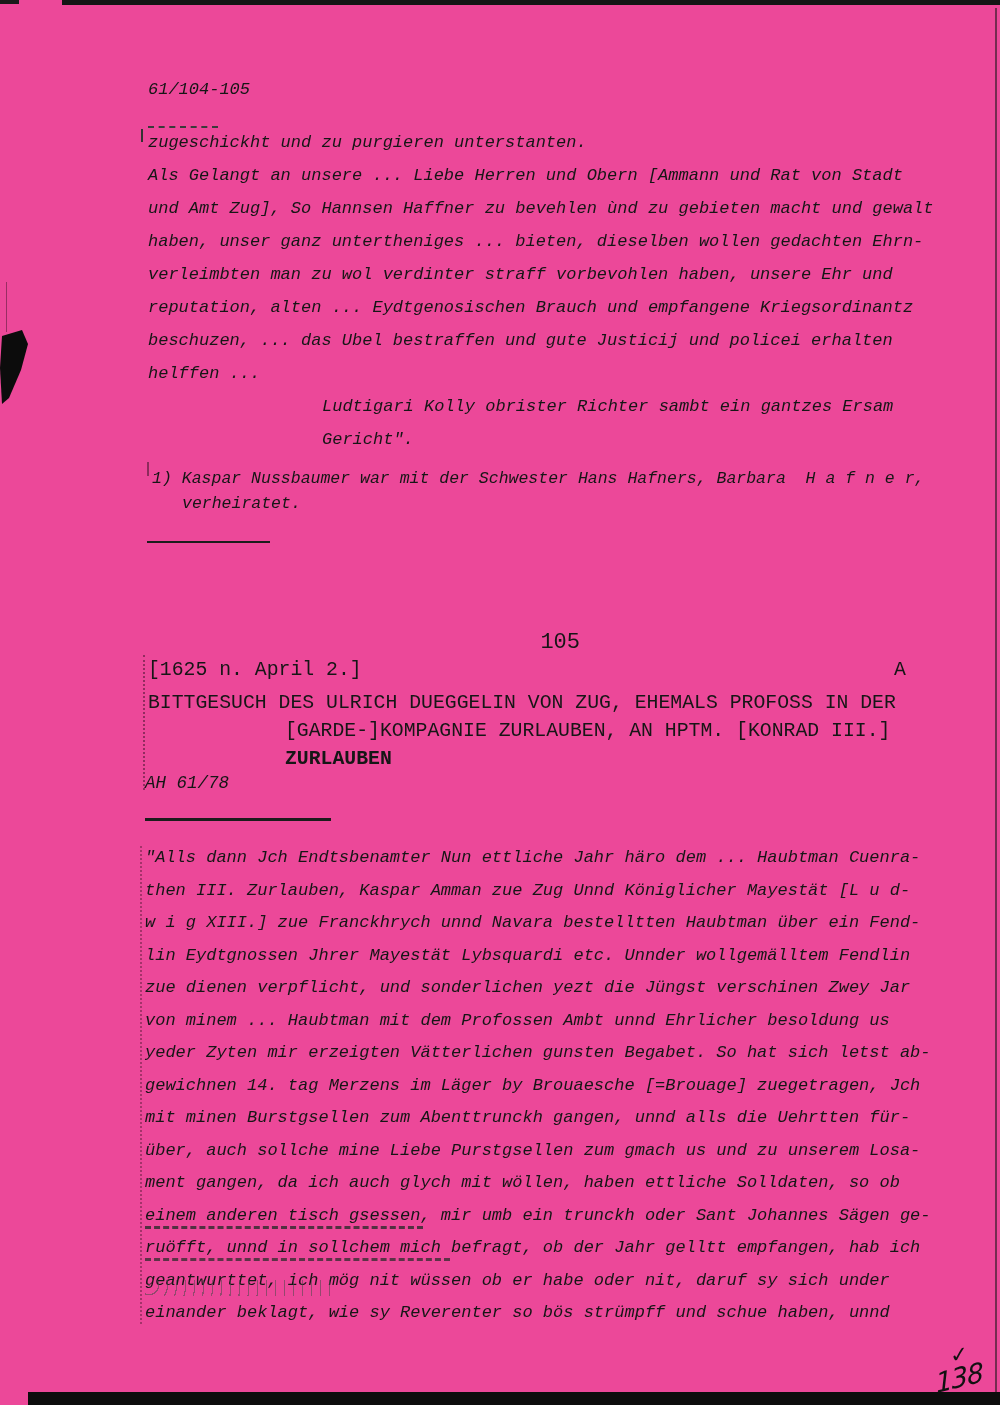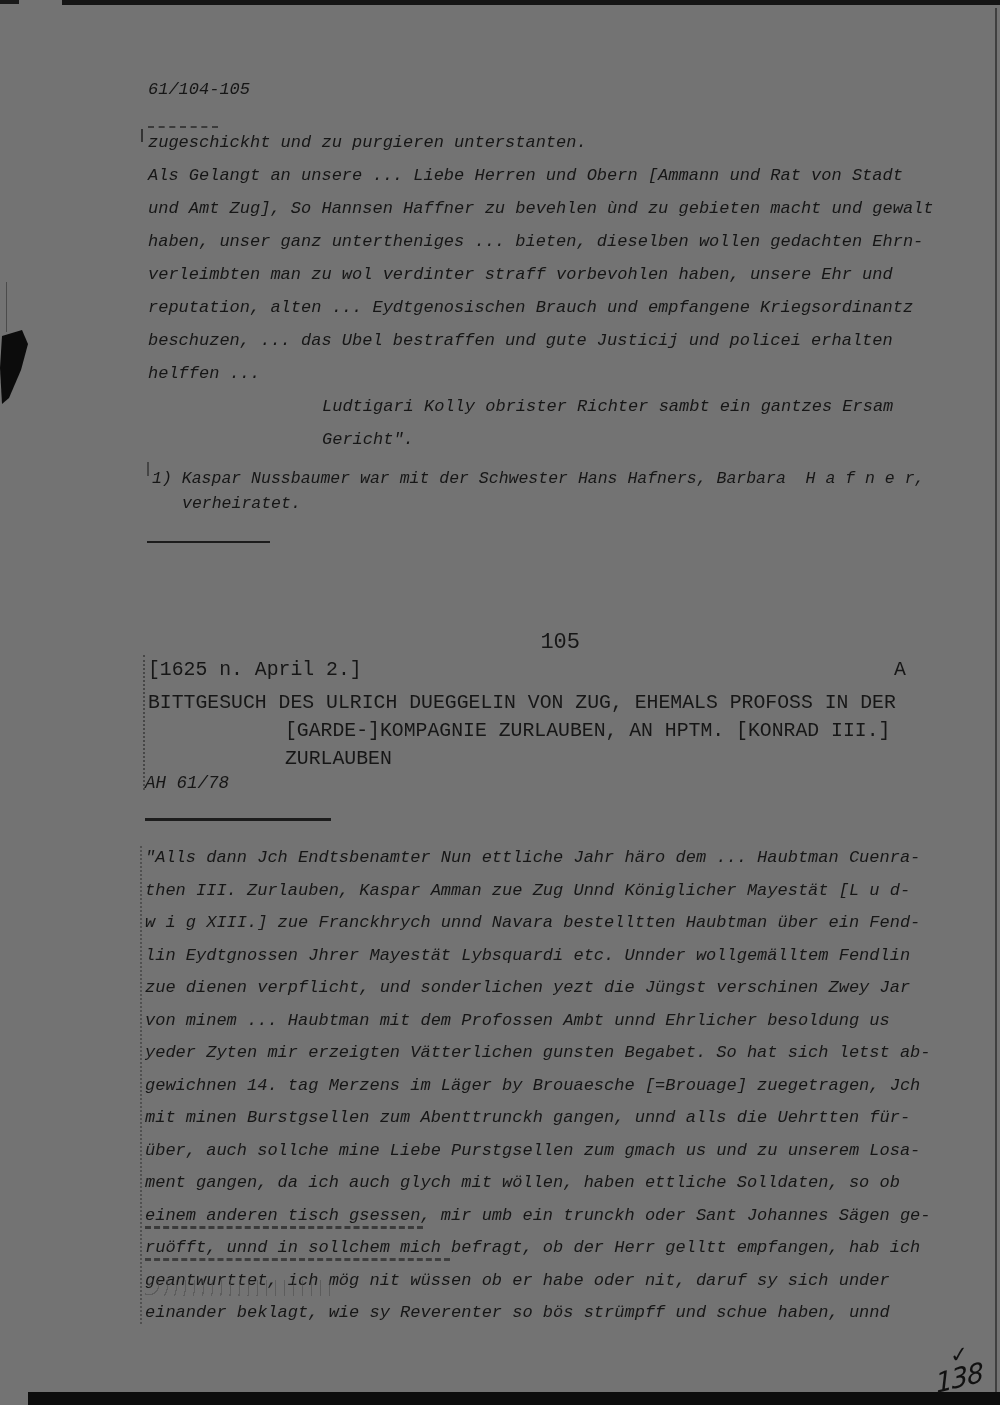--- a/index.html
+++ b/index.html
@@ -1,21 +1,21 @@
 <!DOCTYPE html>
 <html><head>
 <meta charset="utf-8">
 <style>
   html, body { margin: 0; padding: 0; background: #e8e8e6; }
   .page {
     position: relative;
     width: 1000px;
     height: 1405px;
     margin: 0 auto;
-    background: #737373;
+    background: #ec4899;
     overflow: hidden;
     font-family: "Liberation Mono", "DejaVu Sans Mono", monospace;
     color: #161616;
   }
   .abs { position: absolute; }
   .line { white-space: pre; }
   .it { font-style: italic; }
 
   
   .top-border      { left: 62px; right: 0; top: 0; height: 5px; background: #151515; }
@@ -35,21 +35,21 @@
 
   .rule1 { left: 147px; top: 541px; width: 123px; height: 2px; background: #1c1c1c; }
   .kopie { left: 148px; top: 553px; font-size: 18px; }
   .kopie sup { font-size: 13px; position: relative; top: -7px; }
 
   .entry-number { left: 480px; top: 630px; width: 100px; text-align: right; font-size: 22px; }
   .entry-date { left: 148px; top: 659px; font-size: 19.8px; }
   .entry-marker { left: 880px; top: 659px; width: 40px; text-align: center; font-size: 19.8px; }
   .title-line1 { left: 148px; top: 692px; font-size: 19.8px; }
   .title-line2 { left: 285px; top: 720px; font-size: 19.8px; }
-  .title-line3 { left: 285px; top: 748px; font-size: 19.8px; }
+  .title-line3 { left: 285px; top: 748px; font-size: 19.8px; font-weight: bold; }
   .source-ref { left: 145px; top: 773px; font-size: 17.5px; font-style: italic; }
 
   .rule2 { left: 145px; top: 818px; width: 186px; height: 3px; background: #1c1c1c; }
 
   .quote { left: 145px; top: 842px; font-size: 17px; line-height: 32.5px; }
 
   
   .mark { position: absolute; }
   .overline-dashes { left: 148px; top: 126px; width: 70px; border-top: 2px dashed #3a3a3a; }
   .bracket-mark { left: 141px; top: 129px; width: 2px; height: 13px; background: #333; }
@@ -141,21 +141,21 @@
     <div class="line">w i g XIII.] zue Franckhrych unnd Navara bestelltten Haubtman über ein Fend-</div>
     <div class="line">lin Eydtgnossen Jhrer Mayestät Lybsquardi etc. Unnder wollgemälltem Fendlin</div>
     <div class="line">zue dienen verpflicht, und sonderlichen yezt die Jüngst verschinen Zwey Jar</div>
     <div class="line">von minem ... Haubtman mit dem Profossen Ambt unnd Ehrlicher besoldung us</div>
     <div class="line">yeder Zyten mir erzeigten Vätterlichen gunsten Begabet. So hat sich letst ab-</div>
     <div class="line">gewichnen 14. tag Merzens im Läger by Brouaesche [=Brouage] zuegetragen, Jch</div>
     <div class="line">mit minen Burstgsellen zum Abenttrunckh gangen, unnd alls die Uehrtten für-</div>
     <div class="line">über, auch sollche mine Liebe Purstgsellen zum gmach us und zu unserem Losa-</div>
     <div class="line">ment gangen, da ich auch glych mit wöllen, haben ettliche Solldaten, so ob</div>
     <div class="line">einem anderen tisch gsessen, mir umb ein trunckh oder Sant Johannes Sägen ge-</div>
-    <div class="line">ruöfft, unnd in sollchem mich befragt, ob der Herr gelltt empfangen, hab ich</div>
+    <div class="line">ruöfft, unnd in sollchem mich befragt, ob der Jahr gelltt empfangen, hab ich</div>
     <div class="line">geantwurttet, ich mög nit wüssen ob er habe oder nit, daruf sy sich under</div>
     <div class="line">einander beklagt, wie sy Reverenter so bös strümpff und schue haben, unnd</div>
   </div>
 
   <div class="mark underline-dash-1"></div>
   <div class="mark underline-dash-2"></div>
   <div class="mark speckles"></div>
 
   <div class="abs hand-check">✓</div>
   <div class="abs hand-number">138</div>

